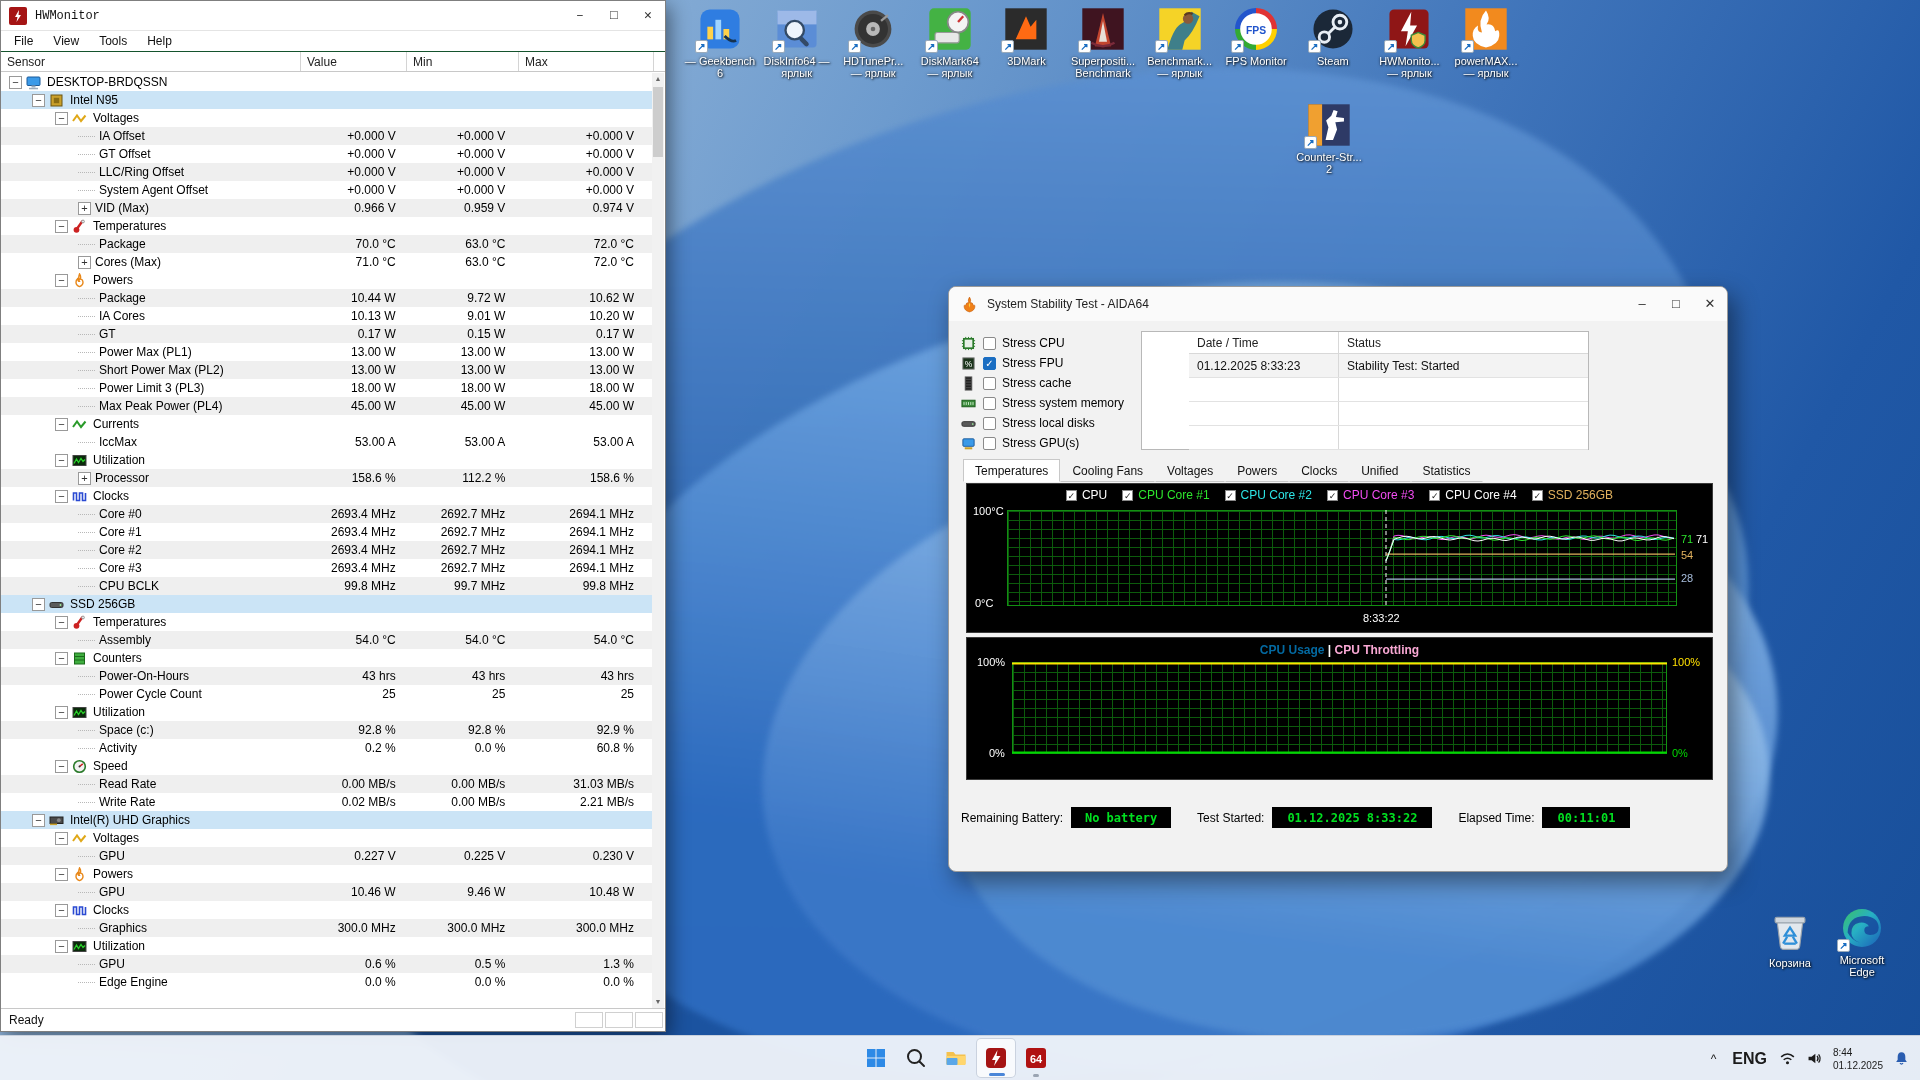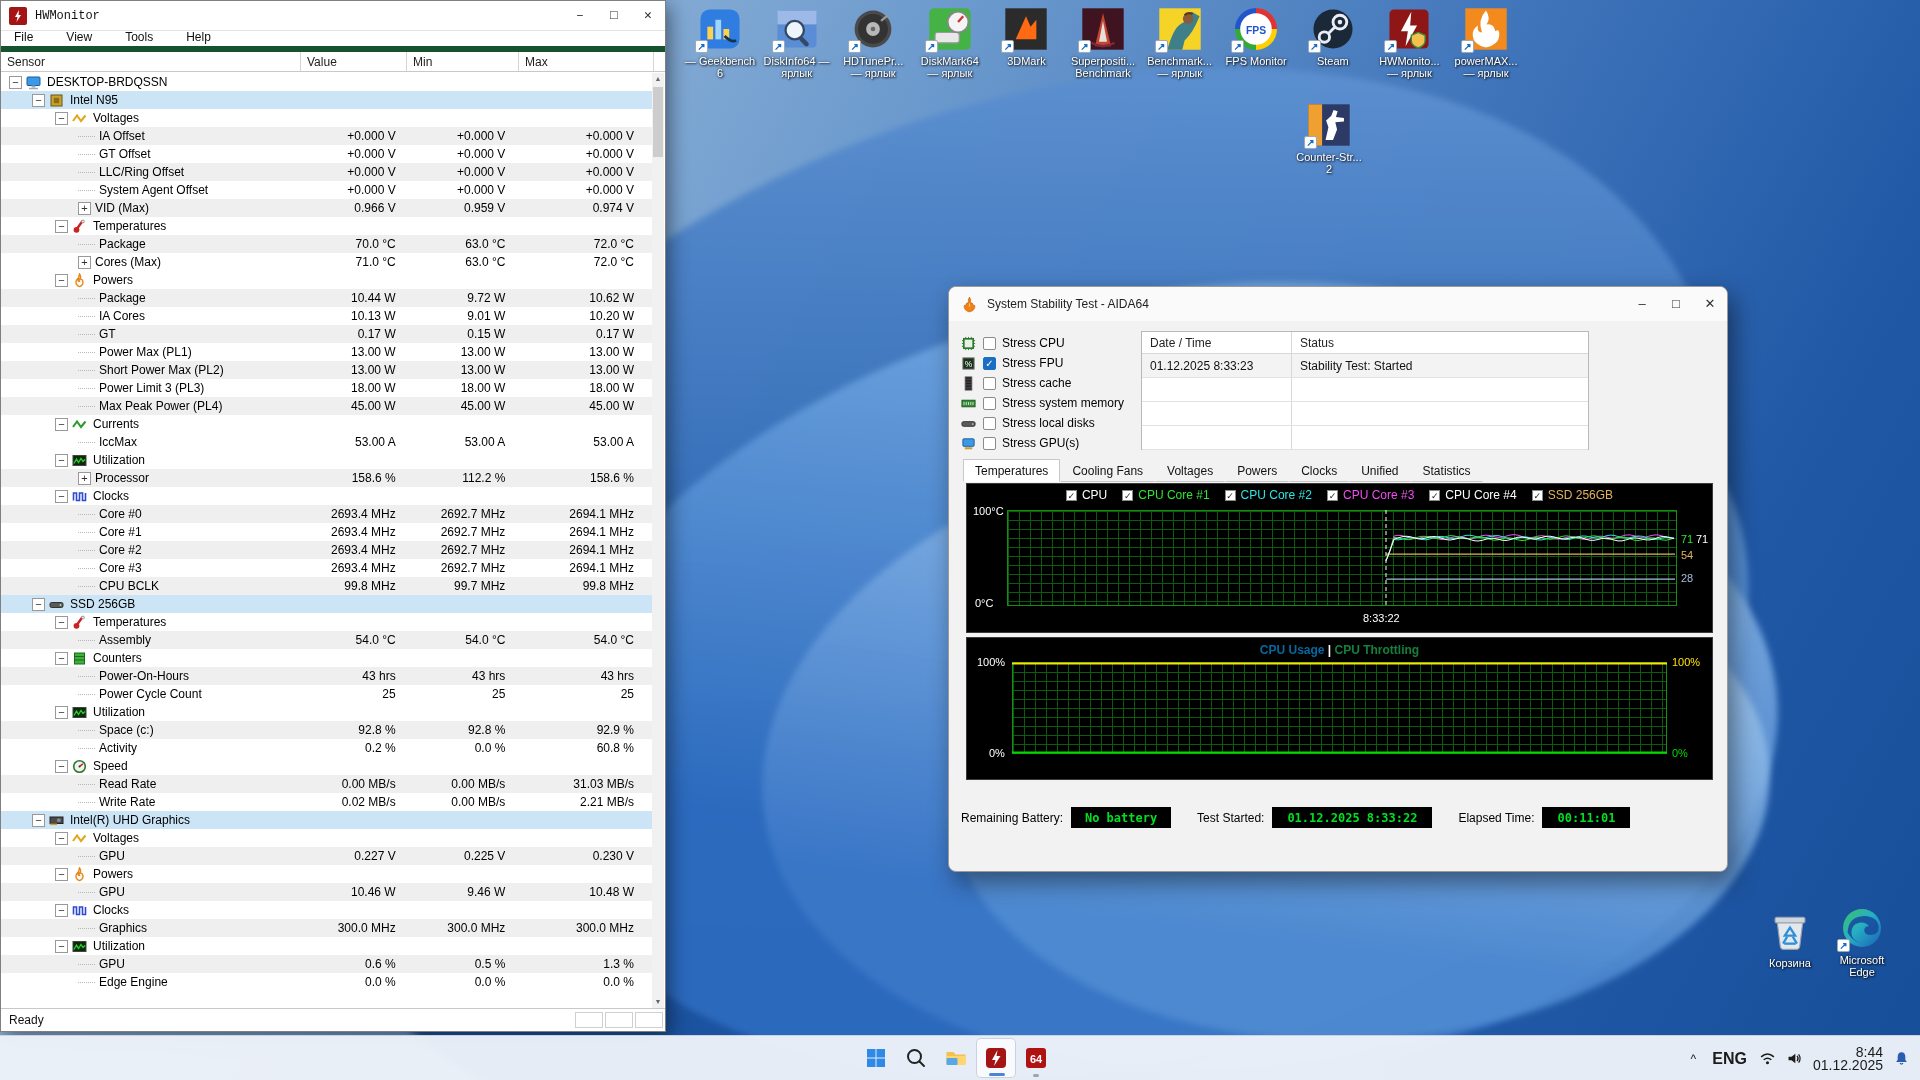--- a/index.html
+++ b/index.html
@@ -33,21 +33,21 @@
   .tb-btn { width:34px; text-align:center; color:#333; font-size:13px; line-height:26px; cursor:default; }
 
   
   #hwmon { position:absolute; left:0; top:0; width:666px; height:1032px; background:#fff;
     border:1px solid #7f7f7f; box-shadow:4px 6px 18px rgba(0,0,0,.45); font-size:12px; }
   #hwmon .title { height:30px; background:#fff; display:flex; align-items:center; padding-left:8px; border-bottom:1px solid #e4e4e4;font-family:Liberation Mono, monospace; }
   #hwmon .title .appicon { width:18px; height:18px; background:#a51414; border-radius:2px; margin-right:8px;
     display:flex; align-items:center; justify-content:center; }
   #hwmon .title .appicon svg { width:14px; height:14px; }
   #hwmon .title .tname { flex:1; font-size:12px; color:#111; }
-  #hwmon .menubar { height:21px; display:flex; align-items:flex-end; gap:19px; padding-left:6px; border-bottom:6px solid #14532d; background:#fff; }
+  #hwmon .menubar { height:21px; display:flex; align-items:center; gap:6px; padding-left:6px; border-bottom:1px solid #14532d; background:#fff; }
   #hwmon .menubar span { padding:2px 7px; color:#111; }
   #hwmon .cols { height:20px; display:flex; background:#fff; border-bottom:1px solid #c8c8c8; color:#222; }
   #hwmon .cols div { padding:3px 0 0 6px; border-right:1px solid #d4d4d4; }
   .c-sensor { width:300px; } .c-value { width:106px; } .c-min { width:112px; } .c-max { width:135px; }
   #hwrows { position:absolute; top:72px; bottom:23px; left:0; right:13px; overflow:hidden; }
   .hw-row { height:18px; display:flex; align-items:center; color:#000; }
   .hw-row.shade { background:#efefef; }
   .hw-row.sel { background:#cbe4f6; }
   .hw-sensor { width:300px; display:flex; align-items:center; overflow:hidden; white-space:nowrap; }
   .hw-v { width:106px; text-align:right; padding-right:10px; }
@@ -72,21 +72,21 @@
   #aida .title svg { width:17px; height:17px; margin-right:9px; }
   #aida .title .tname { flex:1; color:#222; font-size:12px; }
   #stressbox { position:absolute; left:12px; top:46px; }
   .strow { display:flex; align-items:center; height:20px; }
   .strow .sicon { width:17px; margin-right:5px; display:flex; }
   .strow .sicon svg { width:15px; height:15px; }
   .cbx { width:13px; height:13px; border:1px solid #8a8a8a; background:#fff; border-radius:2px; margin-right:6px;
     font-size:10px; line-height:11px; text-align:center; color:#fff; flex:none; }
   .cbx.on { background:#1b6ec2; border-color:#1b6ec2; }
   .strow .slab { color:#000; }
-  #aidatable { position:absolute; left:192px; top:44px; width:448px; height:119px; background:#fff; border:1px solid #b8b8b8; }
+  #aidatable { position:absolute; left:192px; top:44px; width:448px; height:119px; background:#fff; border:1px solid #b8b8b8;padding-left:47px; }
   #aidatable .hrow { display:flex; height:22px; border-bottom:1px solid #d8d8d8; color:#222; }
   #aidatable .hrow div { padding:4px 0 0 8px; }
   #aidatable .trow { display:flex; height:24px; border-bottom:1px solid #e2e2e2; color:#111; }
   #aidatable .trow div { padding:5px 0 0 8px; overflow:hidden; white-space:nowrap; }
   .tc1 { width:150px; border-right:1px solid #d8d8d8; } .tc2 { flex:1; }
   #aidatable .trow.first { background:#f3f3f3; }
   #aidatabs { position:absolute; left:14px; top:172px; display:flex; }
   .atab { padding:4px 11px 3px; color:#111; border:1px solid transparent; border-bottom:1px solid #c8c8c8; }
   .atab.active { background:#fff; border:1px solid #c8c8c8; border-bottom:1px solid #fff; }
   .gpanel { position:absolute; left:17px; background:#000; border:1px solid #3a3a3a; }
@@ -118,21 +118,21 @@
   #tb-center { position:absolute; left:856px; top:2px; display:flex; }
   .tbicon { width:40px; height:40px; border-radius:5px; display:flex; align-items:center; justify-content:center; position:relative; }
   .tbicon svg { width:24px; height:24px; }
   .tbicon.active { background:rgba(255,255,255,.7); border:1px solid rgba(190,200,215,.8); }
   .runline { position:absolute; bottom:1px; left:12px; width:16px; height:3px; border-radius:2px; background:#4a86d8; }
   .rundot { position:absolute; bottom:1px; left:17px; width:6px; height:3px; border-radius:2px; background:#9aa4b2; }
   #tb-right { position:absolute; right:10px; top:0; height:45px; display:flex; align-items:center; gap:10px; color:#1b1b1b; }
   #tb-right .chev { font-size:12px; padding:0 4px; }
   #tb-right .lang { font-size:16px; padding:0 2px;font-weight:bold; }
   #tb-right svg { width:17px; height:17px; }
-  #clock { text-align:right; font-size:14px; line-height:13px; }
+  #clock { text-align:left; font-size:10px; line-height:13px; }
 </style>
 </head>
 <body>
 
 <div id="wallpaper">
   <div class="petal p1"></div>
   <div class="petal p2"></div>
   <div class="petal p3"></div>
   <div class="petal p4"></div>
 </div>
@@ -1122,21 +1122,21 @@
     <span class="glab" id="t-rl1" style="left: 729px; top: 49px; color: rgb(255, 255, 255);">71</span>
     <span class="glab" id="t-rl2" style="left: 714px; top: 65px; color: rgb(226, 178, 94);">54</span>
     <span class="glab" id="t-rl3" style="left: 714px; top: 88px; color: rgb(168, 190, 221);">28</span>
     <span class="glab" style="left:396px; top:128px;">8:33:22</span>
   </div>
 
   <div class="gpanel" id="upanel">
     <div id="utitle">
       <span style="color:#0369a1">CPU Usage</span>
       <span style="color:#fff">|</span>
-      <span style="color:#15803d">CPU Throttling</span>
+      <span style="color:#f9a8d4">CPU Throttling</span>
     </div>
     <div class="plot" style="left:45px; top:24px; width:655px; height:92px;"></div>
     <svg class="gsvg" id="usvg" style="left:45px; top:24px;" width="655" height="92">
         <line x1="0" y1="1.5" x2="655" y2="1.5" stroke="#ffe000" stroke-width="2"></line>
         <line x1="0" y1="90.5" x2="655" y2="90.5" stroke="#00d800" stroke-width="2"></line>
       </svg>
     <span class="glab" style="left:10px; top:18px;">100%</span>
     <span class="glab" style="left:22px; top:109px;">0%</span>
     <span class="glab" style="left:705px; top:18px; color:#ffe000;">100%</span>
     <span class="glab" style="left:705px; top:109px; color:#00d800;">0%</span>

